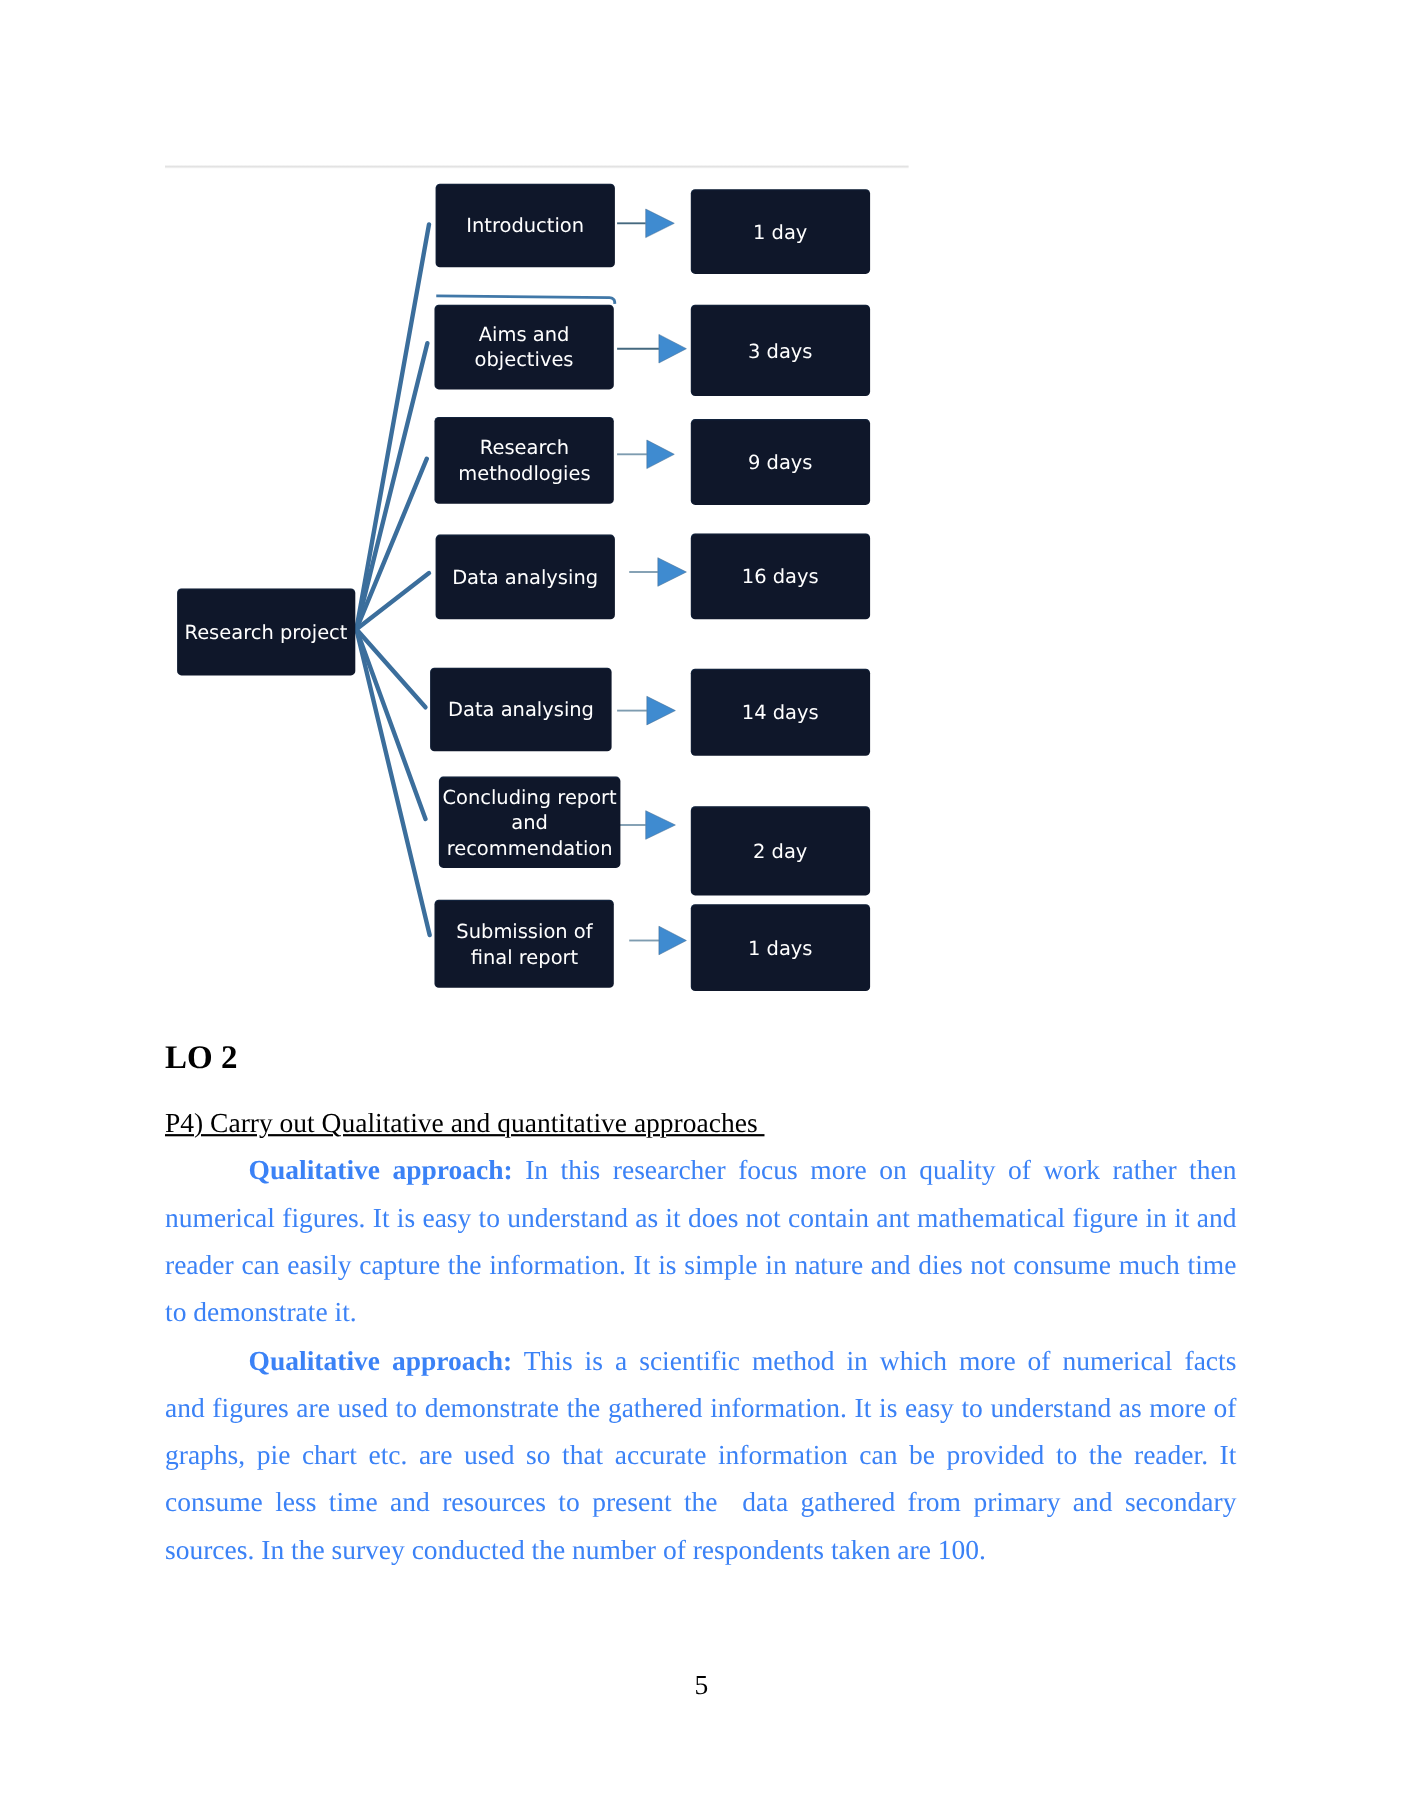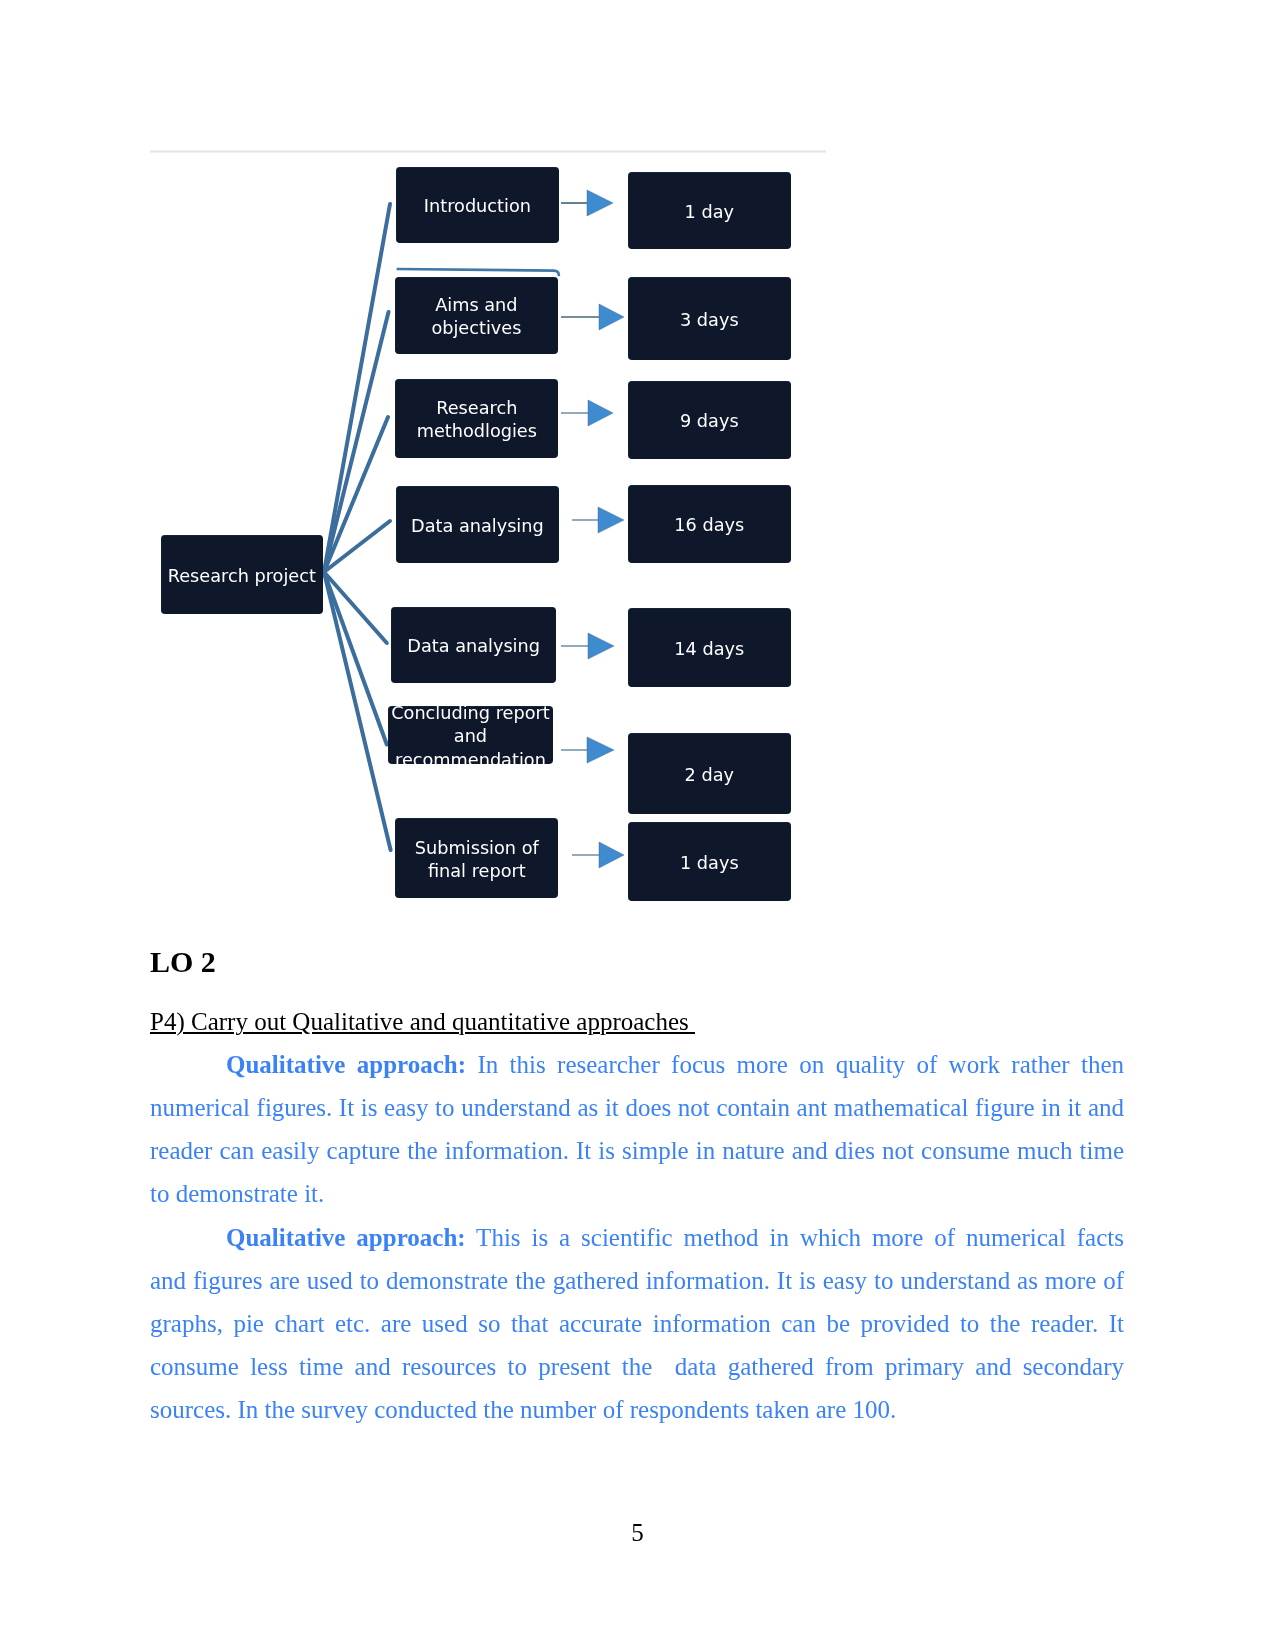--- a/index.html
+++ b/index.html
@@ -99,21 +99,21 @@
       </div>
     <div class="node" style="left:245.3px;top:228.8px;width:163px;height:79.1px;">
       <span>Research<br>methodlogies</span>
       </div>
     <div class="node" style="left:245.8px;top:336px;width:163.2px;height:77px;">
       <span>Data analysing</span>
       </div>
     <div class="node" style="left:241.3px;top:456.7px;width:164.7px;height:76.8px;">
       <span>Data analysing</span>
       </div>
-    <div class="node" style="left:238px;top:556.2px;width:164.9px;height:58px;">
+    <div class="node" style="left:249px;top:556.2px;width:164.9px;height:83px;">
       <span>Concluding report<br>and<br>recommendation</span>
       </div>
     <div class="node" style="left:245.1px;top:668.3px;width:163.4px;height:79.5px;">
       <span>Submission of<br>final report</span>
       </div>
 
     <div class="node" style="left:478px;top:21.6px;width:162.6px;height:77.5px;">
       <span>1 day</span>
       </div>
     <div class="node" style="left:478px;top:127.4px;width:162.6px;height:83px;">

